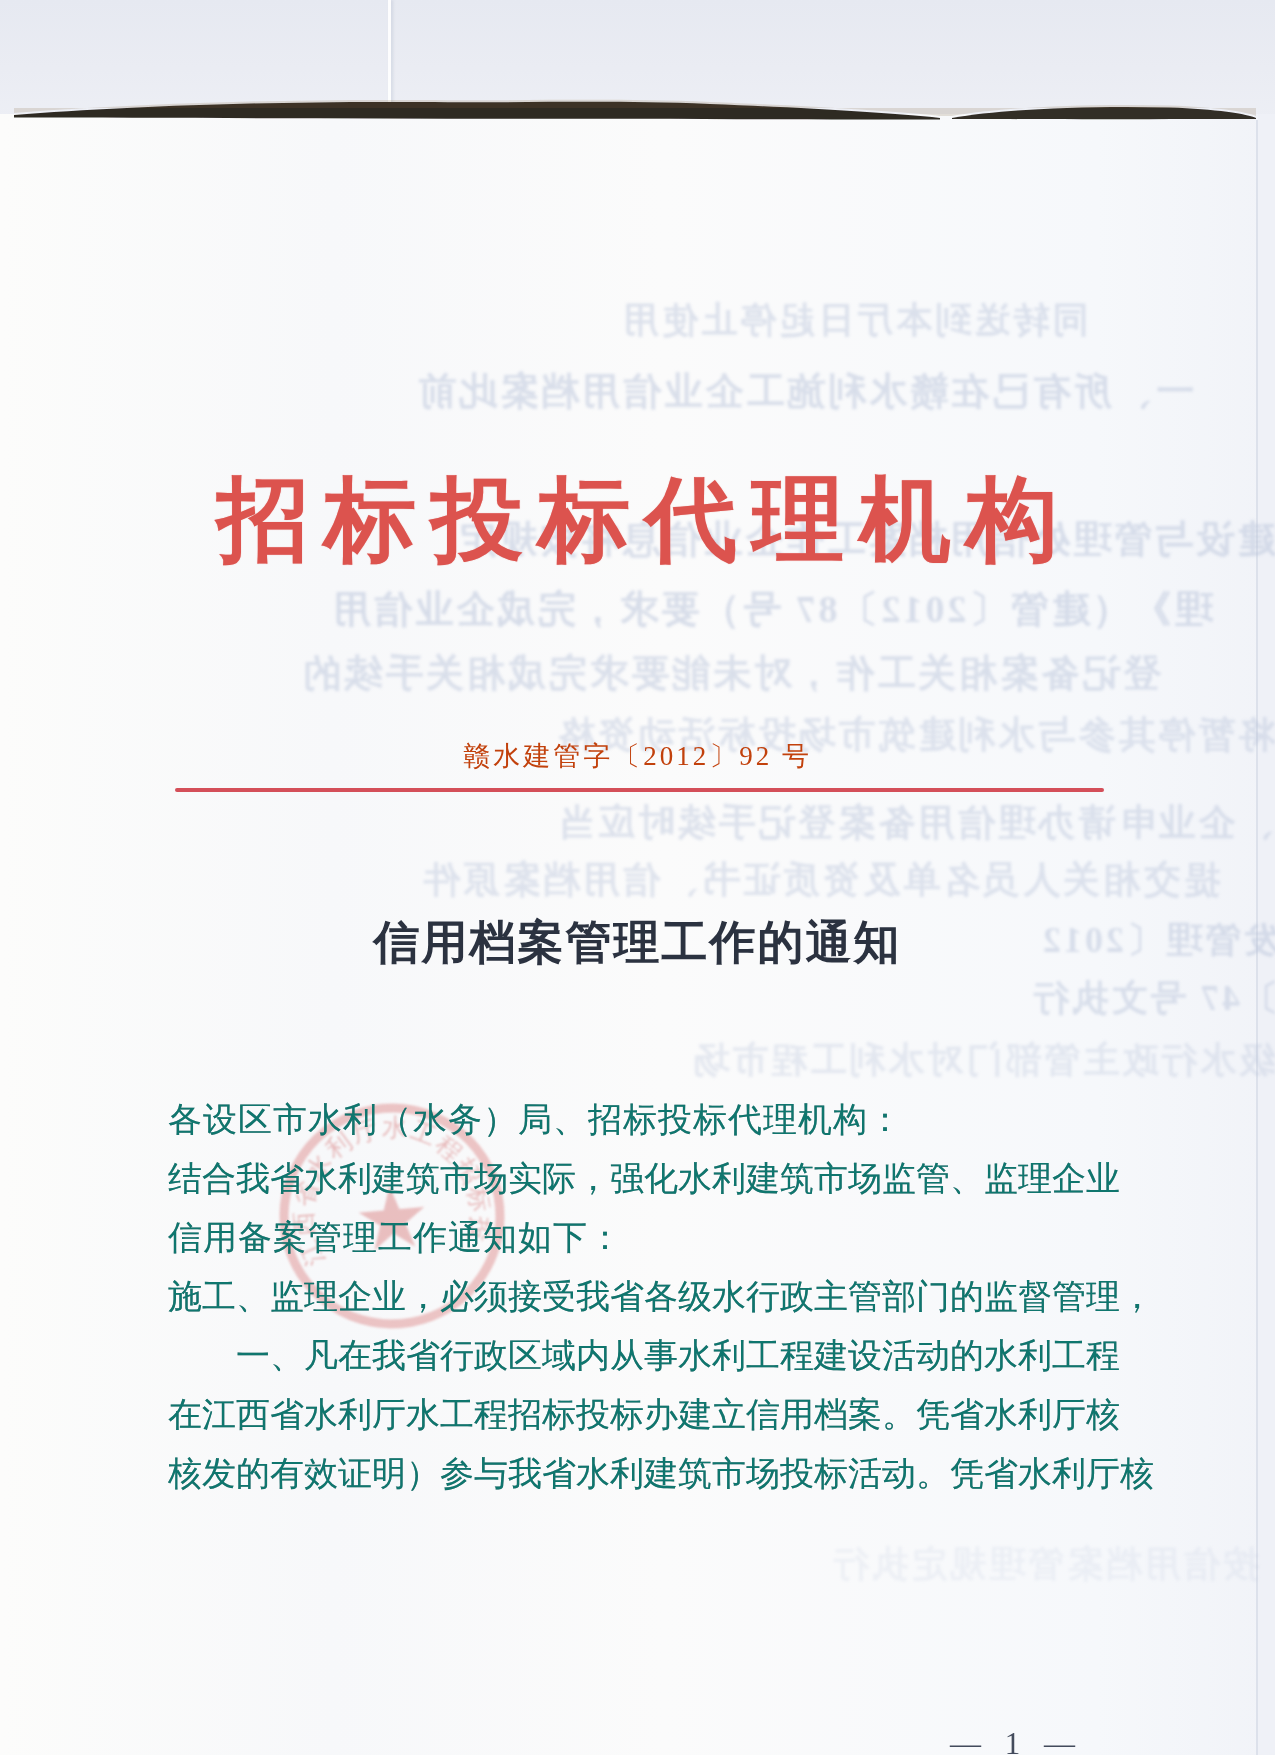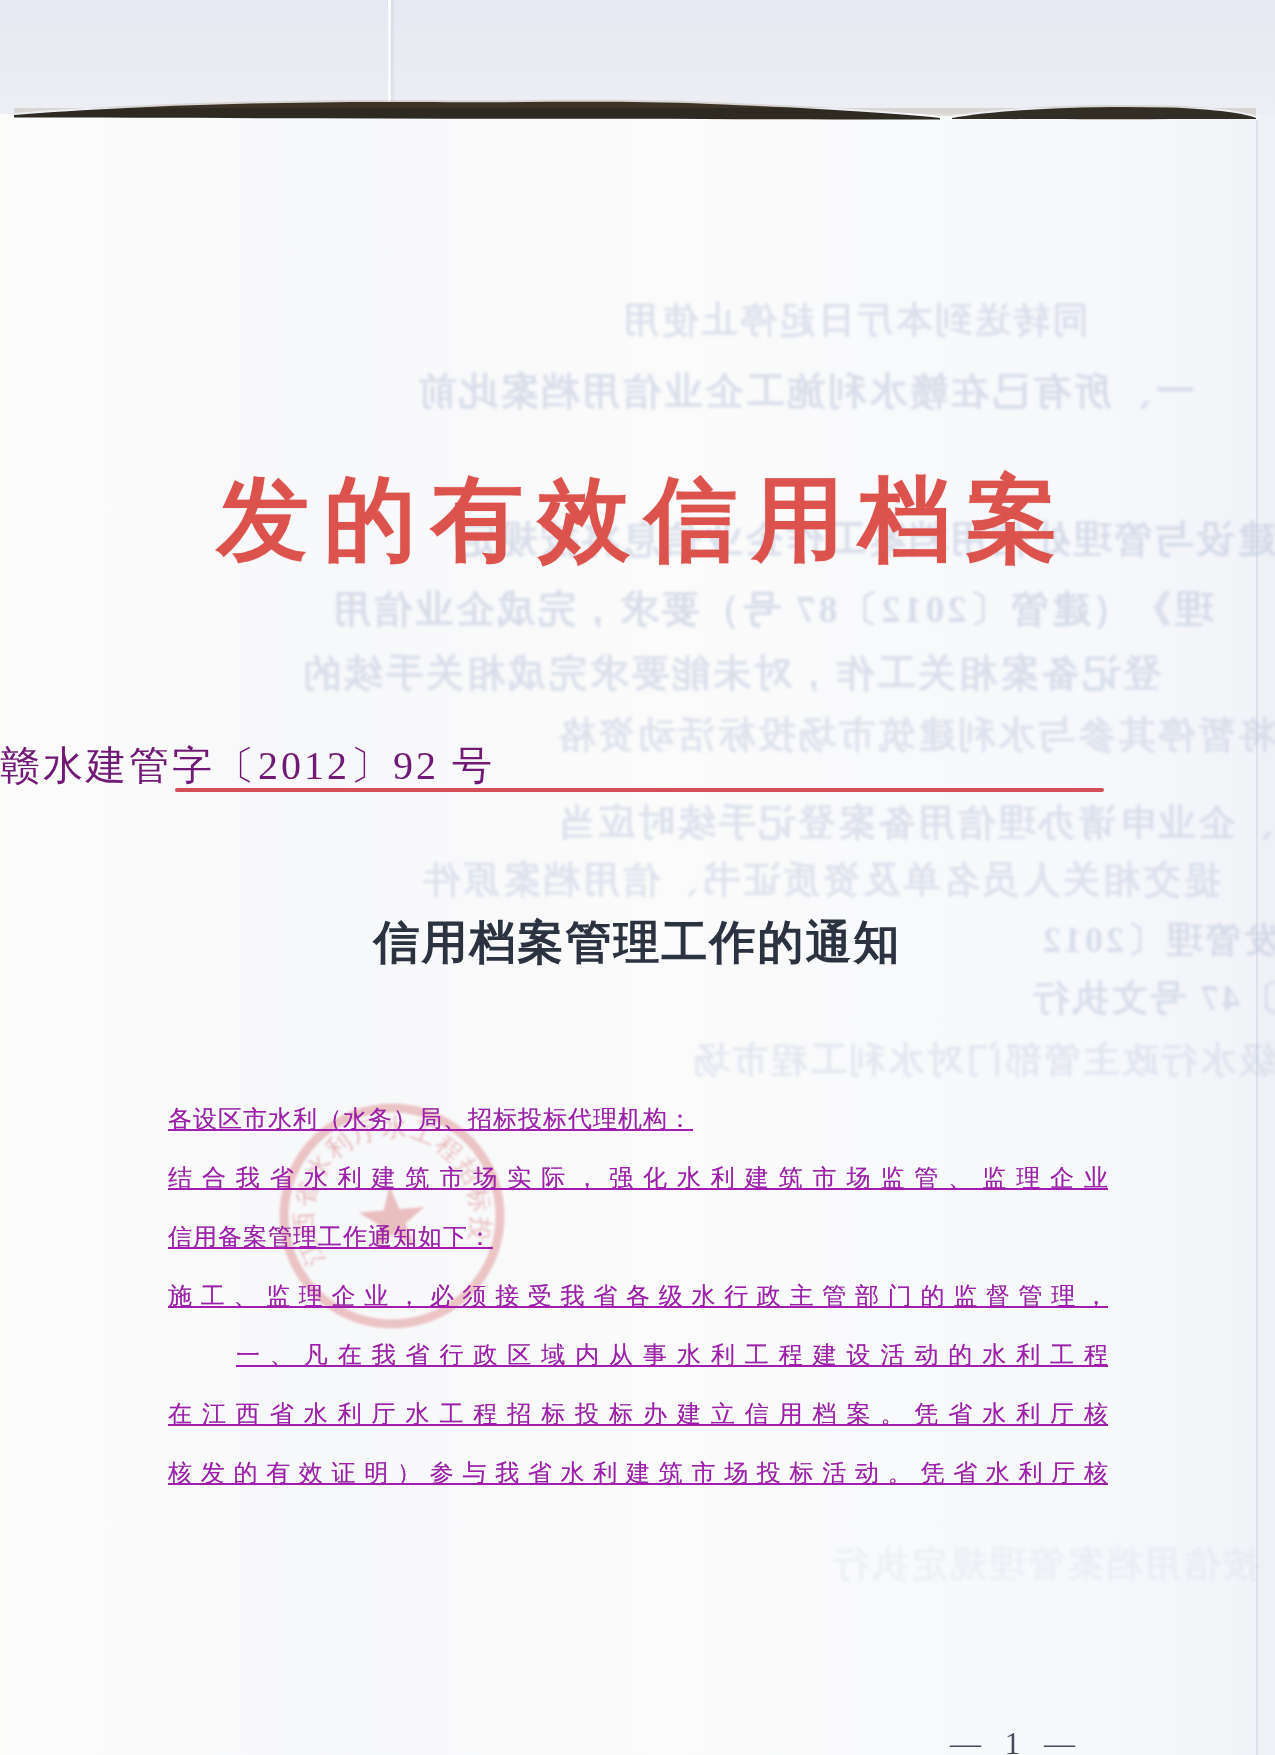--- a/index.html
+++ b/index.html
@@ -50,36 +50,36 @@
   .g11{left:690px;top:1036px;font-size:36px;opacity:.33;}
   .g12{left:830px;top:1540px;font-size:36px;opacity:.18;}
   
   .header-title{
     position:absolute;top:458px;left:0;width:1275px;text-align:center;
     font-size:92px;font-weight:bold;color:#dc534e;
     letter-spacing:15px;text-indent:15px;
     text-shadow:0 0 1px rgba(220,85,80,.55);
   }
   .doc-number{
-    position:absolute;top:738px;left:0;width:1275px;text-align:left;
-    font-size:40px;color:#701a75;letter-spacing:3px;
+    position:absolute;top:738px;left:0;width:1275px;text-align:center;
+    font-size:27px;color:#c2410c;letter-spacing:3px;
   }
   .red-rule{
     position:absolute;top:788px;left:175px;width:929px;height:4px;
     background:#d44f59;border-radius:2px;
   }
   .doc-title{
     position:absolute;top:912px;left:0;width:1275px;text-align:center;
     font-size:46px;font-weight:bold;color:#2b3240;letter-spacing:2px;
   }
   .doc-title .tl{height:61px;line-height:61px;}
   
   .body-block{
     position:absolute;top:1090px;left:168px;width:940px;
-    font-size:24px;color:#a21caf;text-decoration:underline;
+    font-size:34px;color:#0f766e;
   }
   .bline{
     height:59px;line-height:59px;white-space:nowrap;
     text-align:justify;text-align-last:justify;
     text-shadow:0 0 .5px rgba(57,64,78,.5);
   }
   .bline.short{text-align-last:left;letter-spacing:1px;}
   .bline.ind{padding-left:68px;}
   .seal{position:absolute;left:268px;top:1092px;}
   .page-number{
@@ -118,21 +118,21 @@
   <div class="ghost g4">理》（建管〔2012〕87 号）要求，完成企业信用</div>
   <div class="ghost g5">登记备案相关工作，对未能要求完成相关手续的</div>
   <div class="ghost g6">将暂停其参与水利建筑市场投标活动资格</div>
   <div class="ghost g7">二、企业申请办理信用备案登记手续时应当</div>
   <div class="ghost g8">提交相关人员名单及资质证书、信用档案原件</div>
   <div class="ghost g9">核发管理〔2012</div>
   <div class="ghost g10">〕47 号文执行</div>
   <div class="ghost g11">各级水行政主管部门对水利工程市场</div>
   <div class="ghost g12">按信用档案管理规定执行</div>
 
-  <div class="header-title">发的有效信用档案</div>
+  <div class="header-title">招标投标代理机构</div>
 
   <div class="doc-number">赣水建管字〔2012〕92 号</div>
 
   <div class="red-rule"></div>
 
   <div class="doc-title">
     <div class="tl">信用档案管理工作的通知</div>
   </div>
 
   <svg class="seal" width="248" height="248" viewBox="0 0 248 248">

